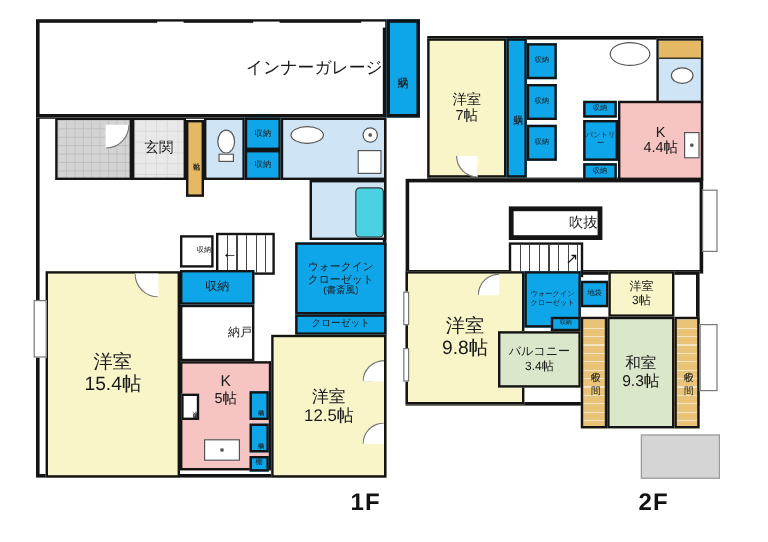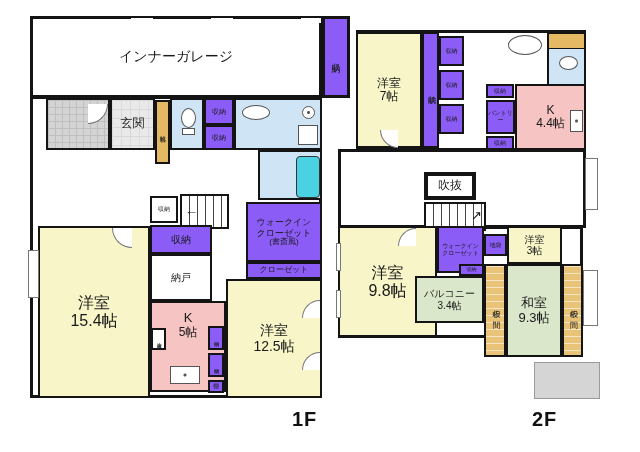--- a/index.html
+++ b/index.html
@@ -3,23 +3,23 @@
 <meta charset="utf-8">
 <style>
   html,body{margin:0;padding:0;background:#fff;}
   #plan{position:relative;width:640px;height:452px;background:#fff;overflow:hidden;
         font-family:"Liberation Sans","DejaVu Sans",sans-serif;color:#1a1a1a;}
   .room,.body,.win,.door,.glyph{position:absolute;box-sizing:border-box;}
   .room{border:2px solid #141414;display:flex;flex-direction:column;align-items:center;
         justify-content:center;text-align:center;line-height:1.12;}
   .body{border:3px solid #141414;background:#fff;}
   .thick{border-width:3px;}
-  .yellow{background:#f8f6c9;} .pink{background:#f6c4c2;} .orange{background:#8b5cf6;}
+  .yellow{background:#f8f6c9;} .pink{background:#f6c4c2;} .orange{background:#0ea5e9;}
   .blue{background:#cfe5f5;} .green{background:#dbe7ca;}
-  .whiteroom{background:#fff;} .khaki{background:#e5b963;}
+  .whiteroom{background:#fff;align-items:flex-end;} .khaki{background:#e5b963;}
   .tan{background:#e9c478;background-image:repeating-linear-gradient(180deg,rgba(255,255,255,.55) 0 1px,transparent 1px 7px);}
   .porch{background-color:#d4d4d4;background-image:linear-gradient(#bfbfbf 1px,transparent 1px),linear-gradient(90deg,#bfbfbf 1px,transparent 1px);background-size:7px 7px;}
   .genkanf{background-color:#e9e9e9;background-image:linear-gradient(#dadada 1px,transparent 1px),linear-gradient(90deg,#dadada 1px,transparent 1px);background-size:9px 9px;}
   .balc{background:#d5d5d5;border:1px solid #9a9a9a;}
   .rl{display:block;}
   .f5{font-size:5px;} .f6{font-size:6px;} .f7{font-size:7px;} .f8{font-size:8px;}
   .f9{font-size:9px;} .f10{font-size:10px;} .f12{font-size:12px;}
   .f13{font-size:13px;} .f14{font-size:14px;} .f16{font-size:16px;}
   .v{writing-mode:vertical-rl;text-orientation:upright;letter-spacing:1px;}
   .stairs{background:repeating-linear-gradient(90deg,#fff 0 7px,#444 7px 8px);border:2px solid #141414;}
@@ -179,21 +179,21 @@
     <span class="rl f6">収納</span>
   </div>
   <div class="room pink" style="left:515px;top:84px;width:71px;height:66px;">
     <span class="rl f12">K</span>
     <span class="rl f12">4.4帖</span>
     <span class="glyph dot" style="left:53px;top:24px;width:13px;height:22px;"></span>
   </div>
 
   <div class="win" style="left:585px;top:158px;width:13px;height:52px;"></div>
 
-  <div class="room whiteroom" style="left:424px;top:172px;width:52px;height:28px;border-width:4px;">
+  <div class="room whiteroom" style="left:424px;top:172px;width:78px;height:28px;border-width:4px;">
     <span class="rl f12">吹抜</span>
   </div>
   <div class="stairs" style="position:absolute;left:424px;top:202px;width:58px;height:25px;">
     <span class="arrow" style="right:2px;top:4px;">↗</span>
   </div>
 
   <div class="room yellow" style="left:338px;top:226px;width:99px;height:111px;">
     <span class="rl f16">洋室</span>
     <span class="rl f16">9.8帖</span>
   </div>

